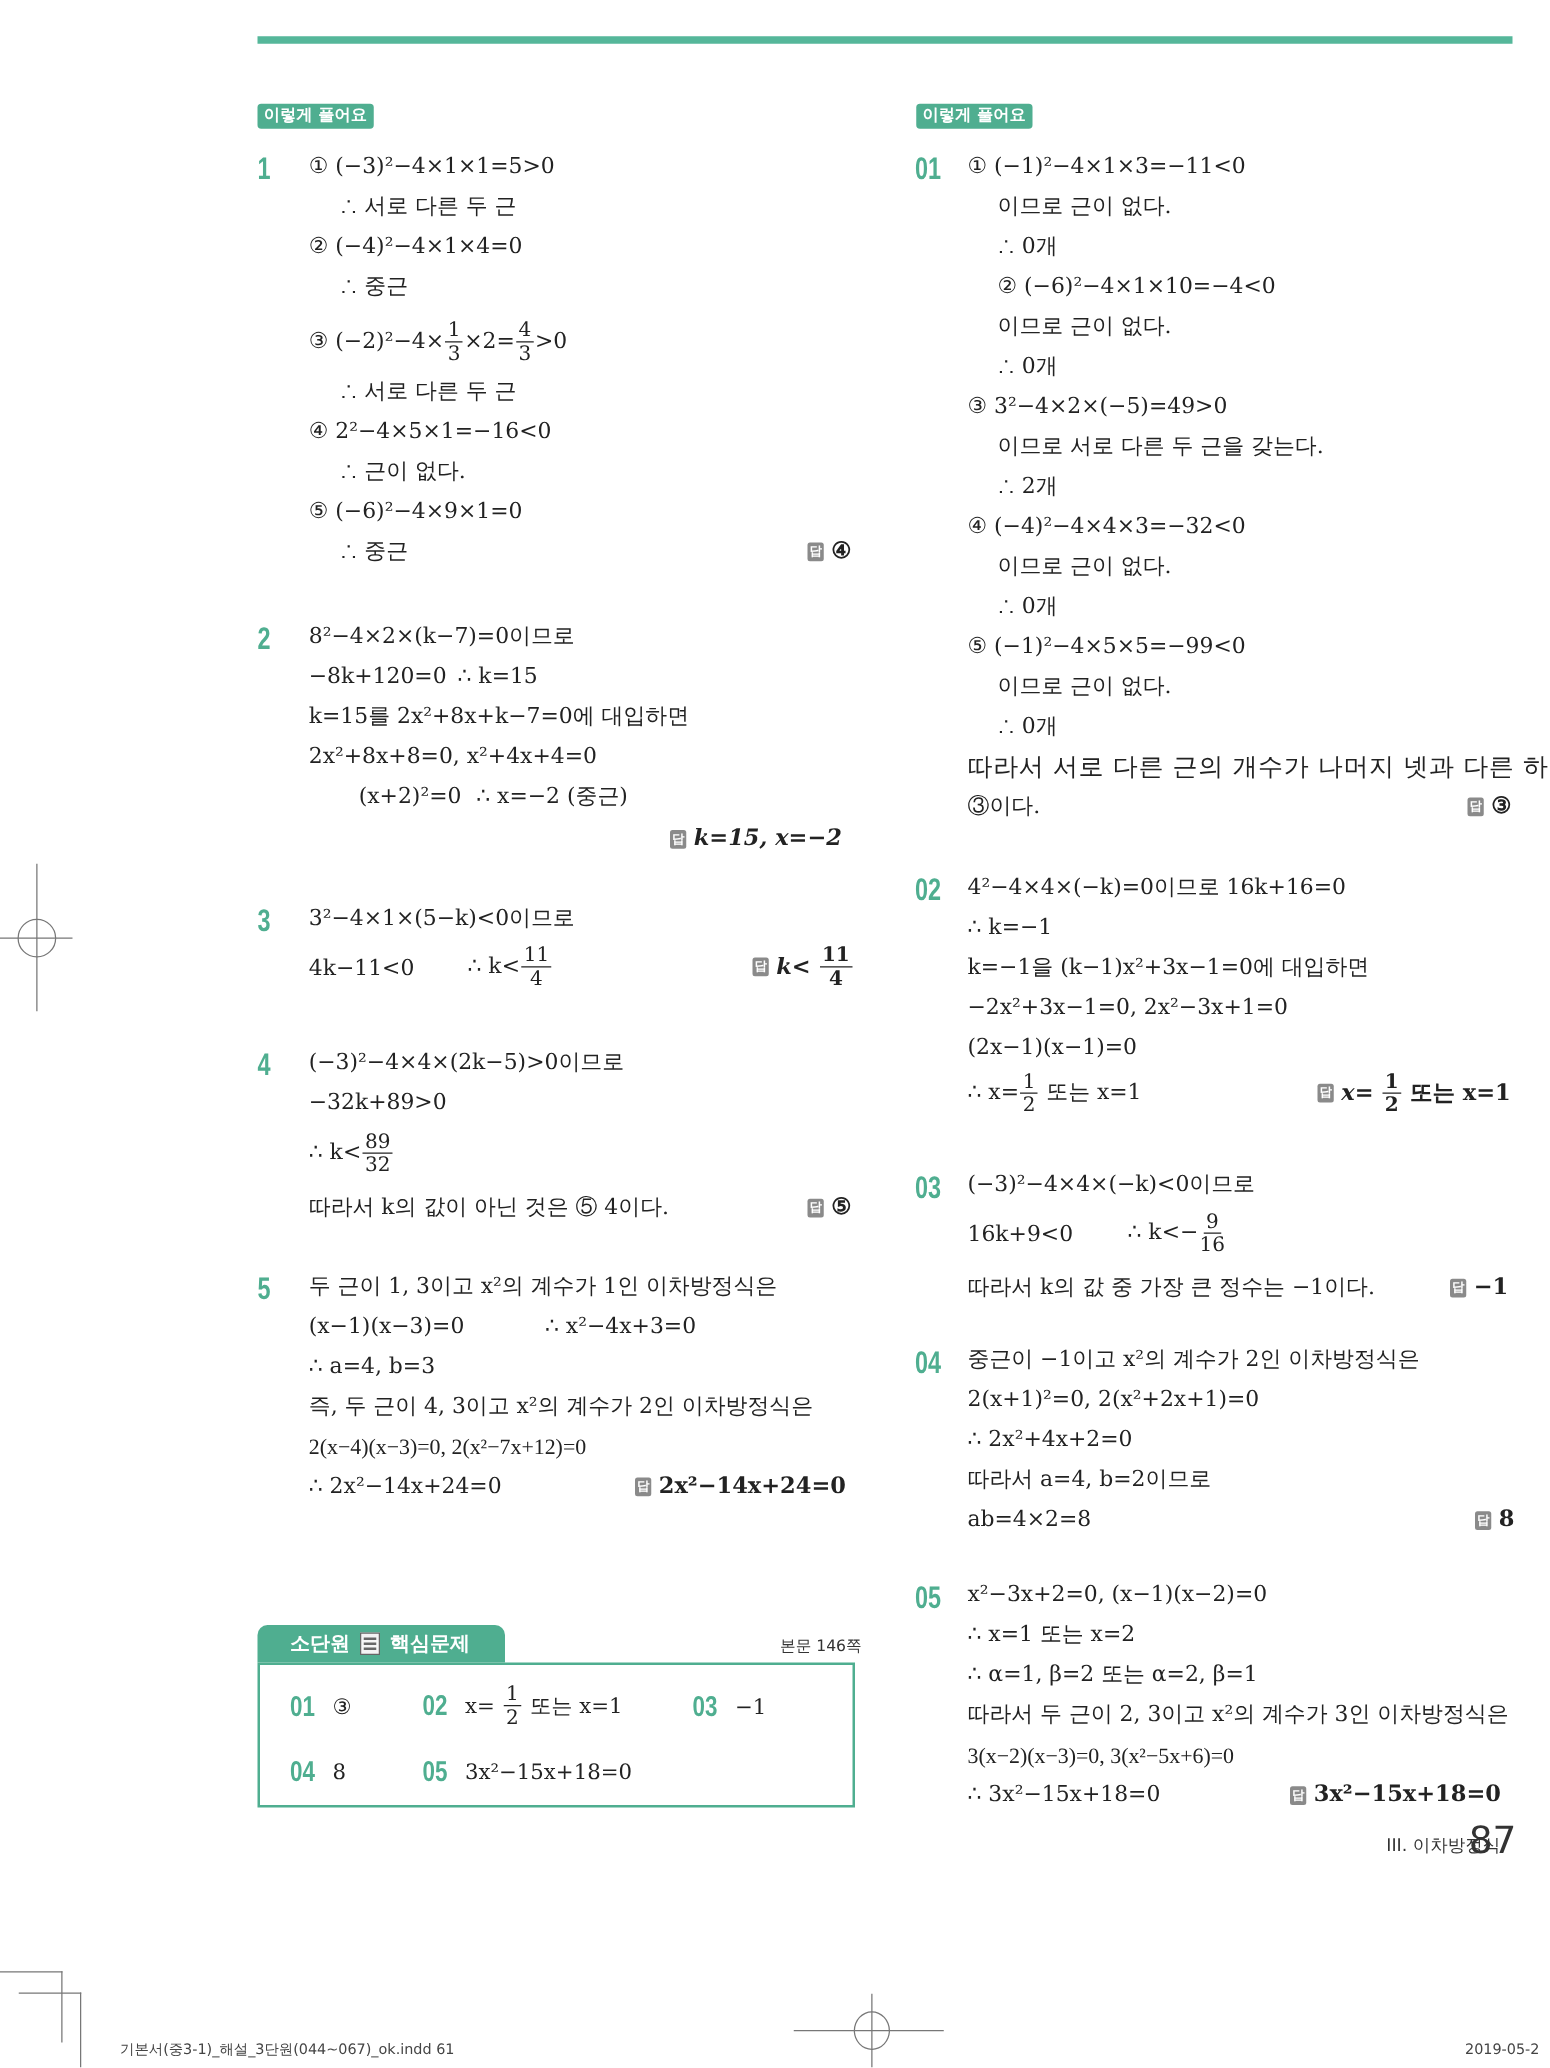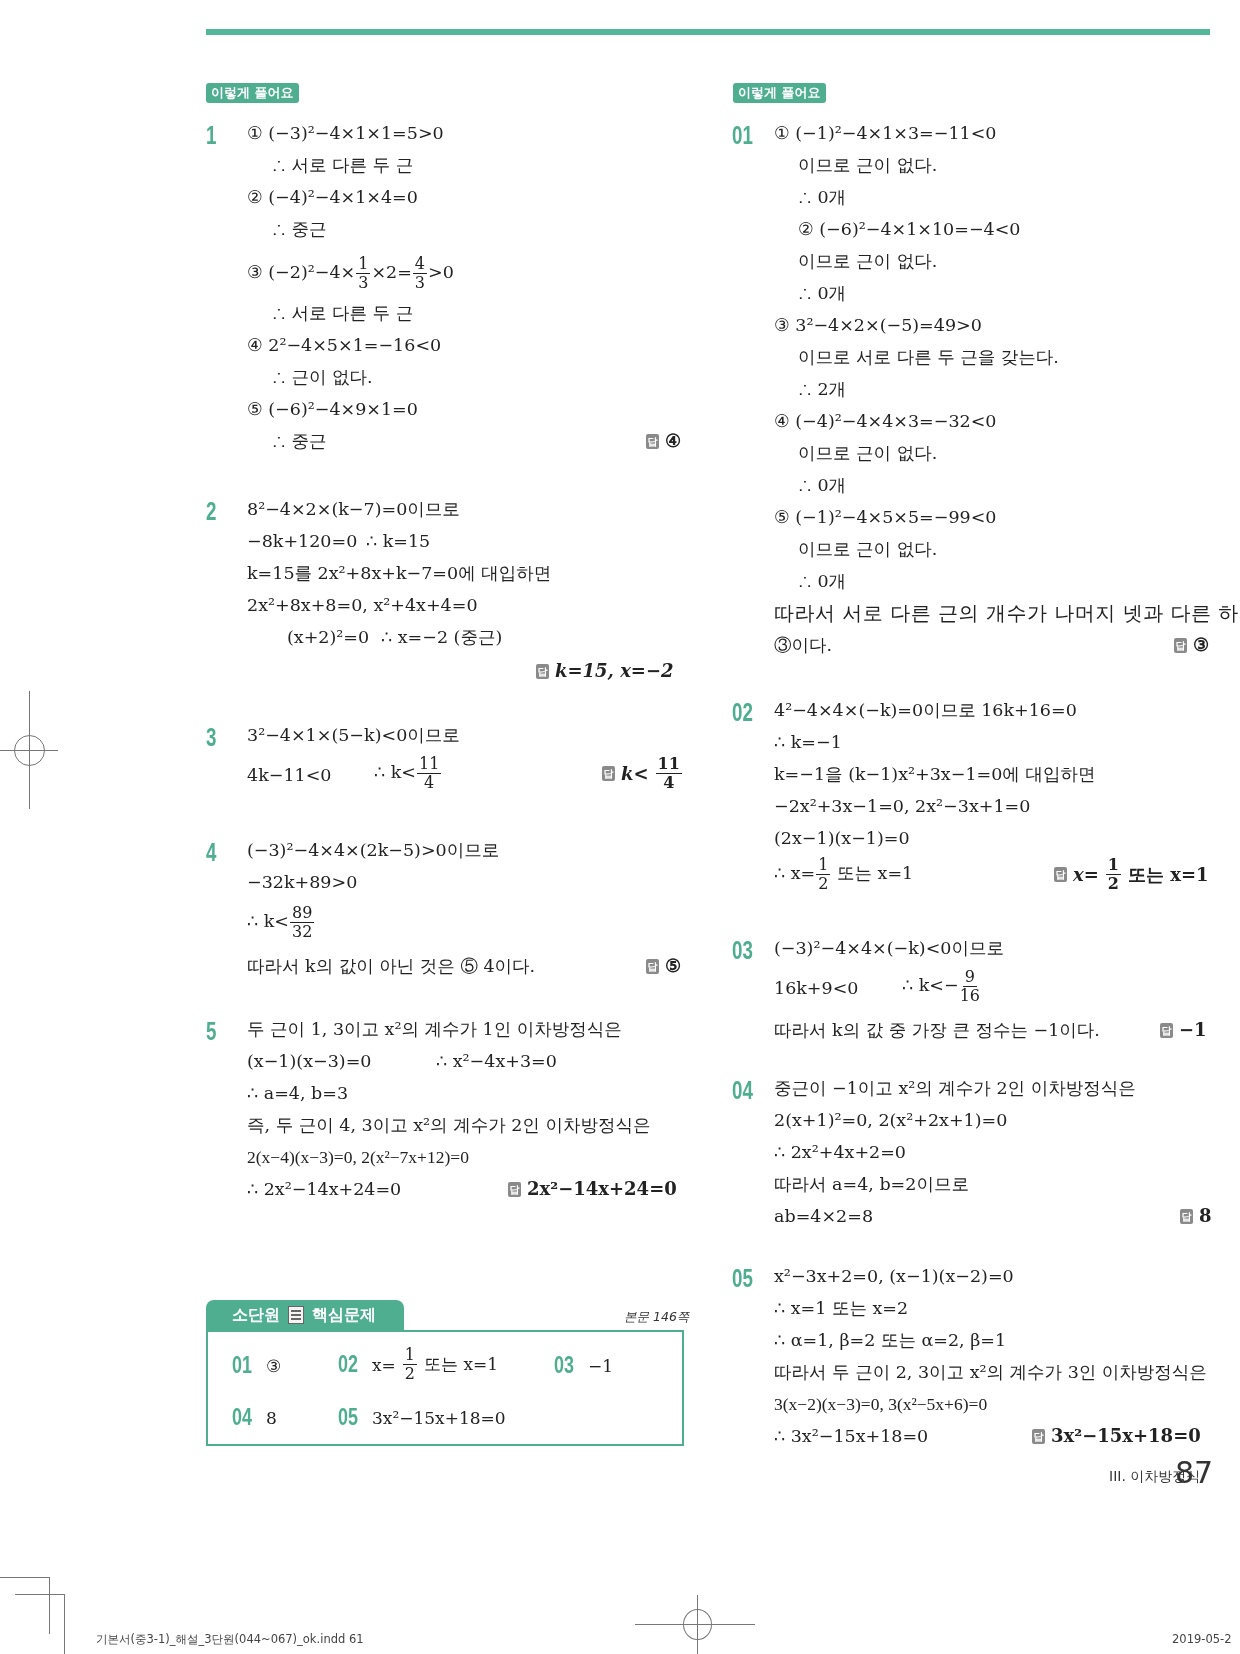--- a/index.html
+++ b/index.html
@@ -41,21 +41,21 @@
     display:flex; align-items:center; padding-left:26px; box-sizing:border-box; gap:8px;
   }
   .doc-icon { display:inline-block; width:16px; height:18px; background:#f4f4f4; border:1px solid #666; box-sizing:border-box; position:relative; }
   .doc-icon:before { content:""; position:absolute; left:2px; right:2px; top:3px; height:2px; background:#666; box-shadow:0 4px 0 #666, 0 8px 0 #666; }
   .summary-box {
     position:absolute; left:206px; top:1330px; width:478px; height:116px;
     border:2px solid #4fae90; box-sizing:border-box;
   }
   .s-item { position:absolute; font-size:17px; white-space:nowrap; display:flex; align-items:center; gap:6px; }
   .s-num { color:#4fae90; font-family:"Liberation Sans",sans-serif; font-weight:bold; font-size:23px; transform:scaleX(0.78); transform-origin:left center; display:inline-block; width:28px; }
-  .ref { position:absolute; left:624px; top:1309px; font-family:"DejaVu Sans",sans-serif; font-size:12.5px; color:#333;font-style:italic; }
+  .ref { position:absolute; left:624px; top:1309px; font-family:"DejaVu Sans",sans-serif; font-size:12.5px; color:#333; }
   .footer-chapter { position:absolute; left:1072px; top:1468px; font-family:"DejaVu Sans",sans-serif; font-size:14px; color:#333;margin-left:37px; }
   .footer-page { position:absolute; left:1175px; top:1455px; font-family:"DejaVu Sans",sans-serif; font-size:30px; color:#333; }
   .slug { position:absolute; left:96px; top:1632px; font-family:"DejaVu Sans",sans-serif; font-size:11.5px; color:#444; }
   .slug-date { position:absolute; left:1172px; top:1632px; font-family:"DejaVu Sans",sans-serif; font-size:11.5px; color:#444; }
   .mark { position:absolute; background:#777; }
   .circle { position:absolute; border:1px solid #777; border-radius:50%; box-sizing:border-box; }
 </style>
 </head>
 <body>
 

